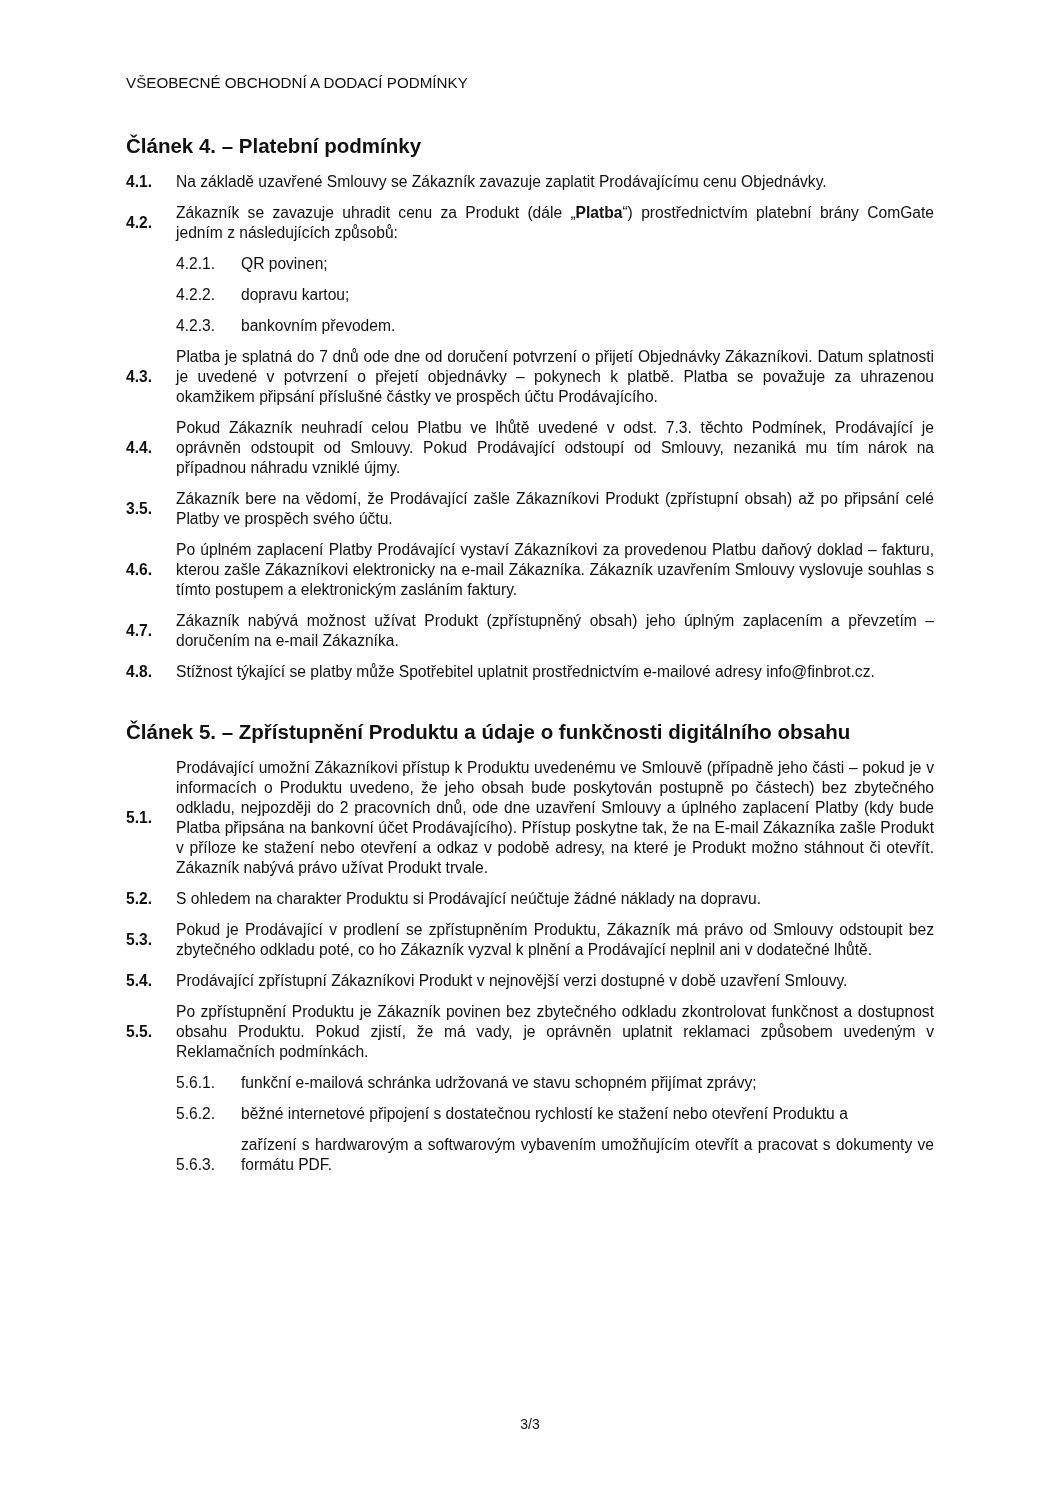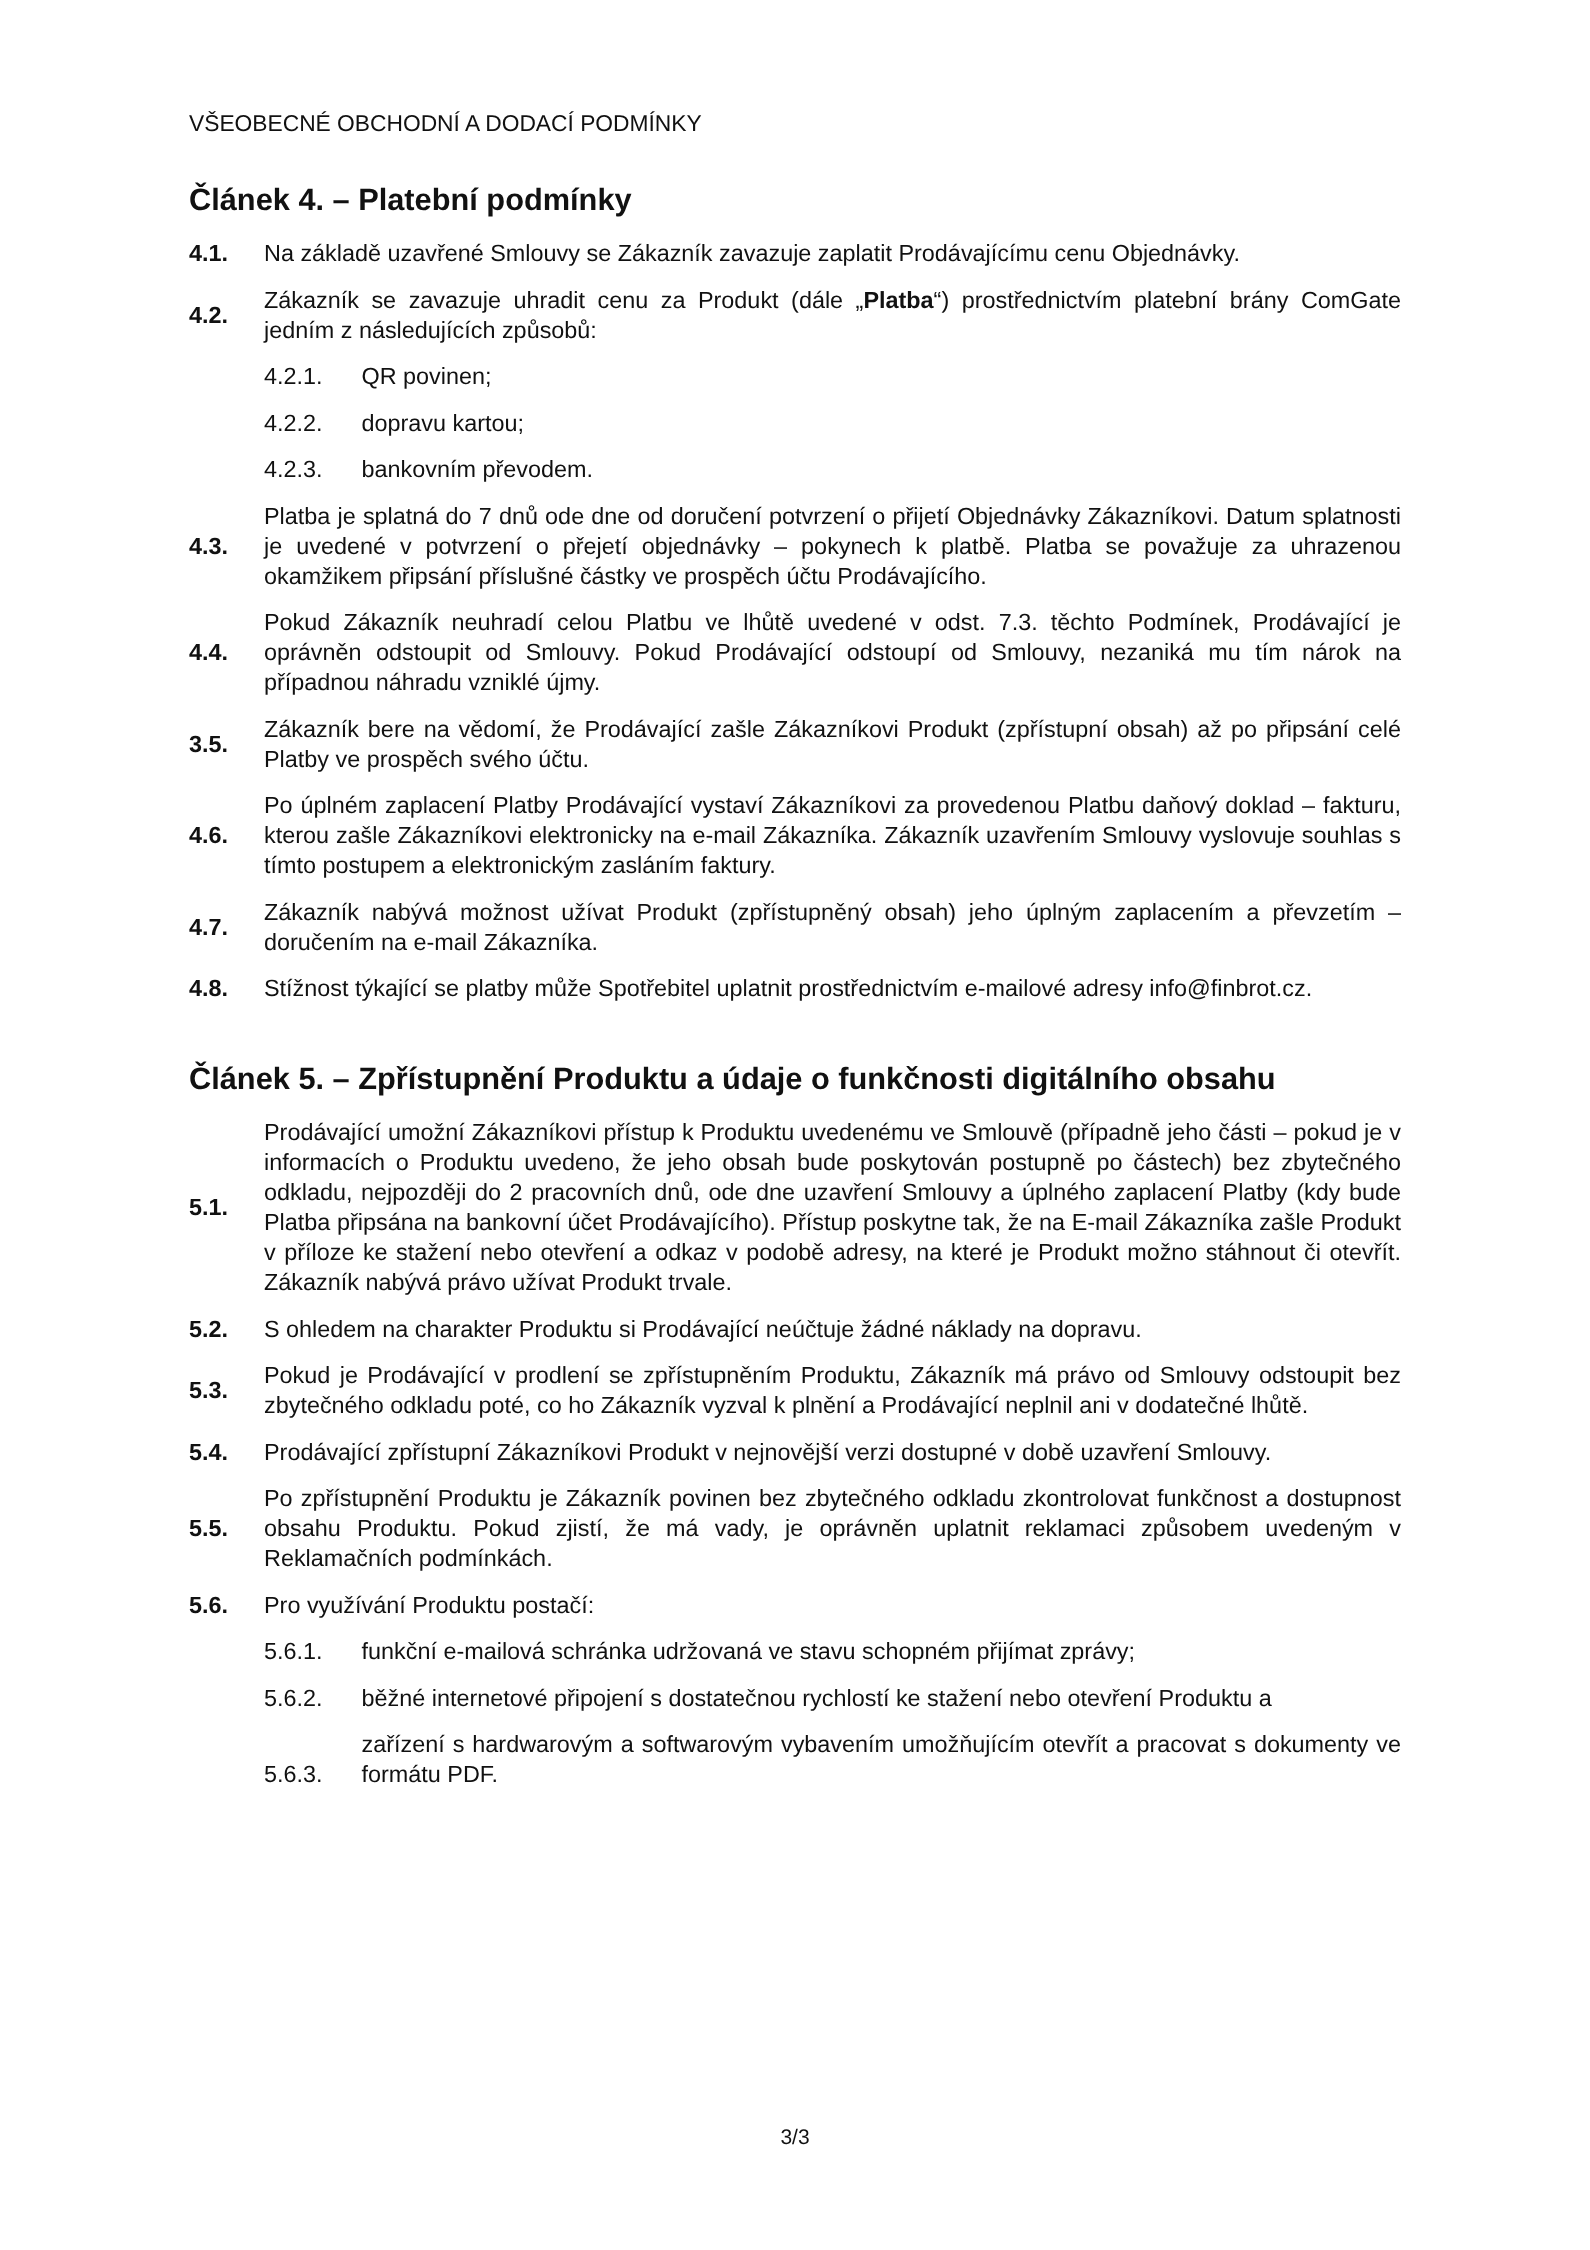--- a/index.html
+++ b/index.html
@@ -24,21 +24,21 @@
     .running-header {
       position: absolute;
       left: 126px;
       top: 74px;
       font-size: 15.2px;
       letter-spacing: 0px;
     }
     .content {
       position: absolute;
       left: 126px;
-      top: 120px;
+      top: 132px;
       width: 808px;
     }
     .article-title {
       font-weight: bold;
       font-size: 20.5px;
       margin: 0 0 12px 0;
       line-height: 28px;
     }
     .article-title.second {
       margin-top: 36px;
@@ -156,24 +156,20 @@
       <span class="clause-text">Pokud je Prodávající v prodlení se zpřístupněním Produktu, Zákazník má právo od Smlouvy odstoupit bez zbytečného odkladu poté, co ho Zákazník vyzval k plnění a Prodávající neplnil ani v dodatečné lhůtě.</span>
     </div>
     <div class="clause">
       <span class="clause-num">5.4.</span>
       <span class="clause-text">Prodávající zpřístupní Zákazníkovi Produkt v nejnovější verzi dostupné v době uzavření Smlouvy.</span>
     </div>
     <div class="clause">
       <span class="clause-num">5.5.</span>
       <span class="clause-text">Po zpřístupnění Produktu je Zákazník povinen bez zbytečného odkladu zkontrolovat funkčnost a dostupnost obsahu Produktu. Pokud zjistí, že má vady, je oprávněn uplatnit reklamaci způsobem uvedeným v Reklamačních podmínkách.</span>
     </div>
-    <div class="clause">
-      <span class="clause-num">5.6.</span>
-      <span class="clause-text">Pro využívání Produktu postačí:</span>
-    </div>
     <div class="sub-clause">
       <span class="sub-num">5.6.1.</span>
       <span class="sub-text">funkční e-mailová schránka udržovaná ve stavu schopném přijímat zprávy;</span>
     </div>
     <div class="sub-clause">
       <span class="sub-num">5.6.2.</span>
       <span class="sub-text">běžné internetové připojení s dostatečnou rychlostí ke stažení nebo otevření Produktu a</span>
     </div>
     <div class="sub-clause">
       <span class="sub-num">5.6.3.</span>

